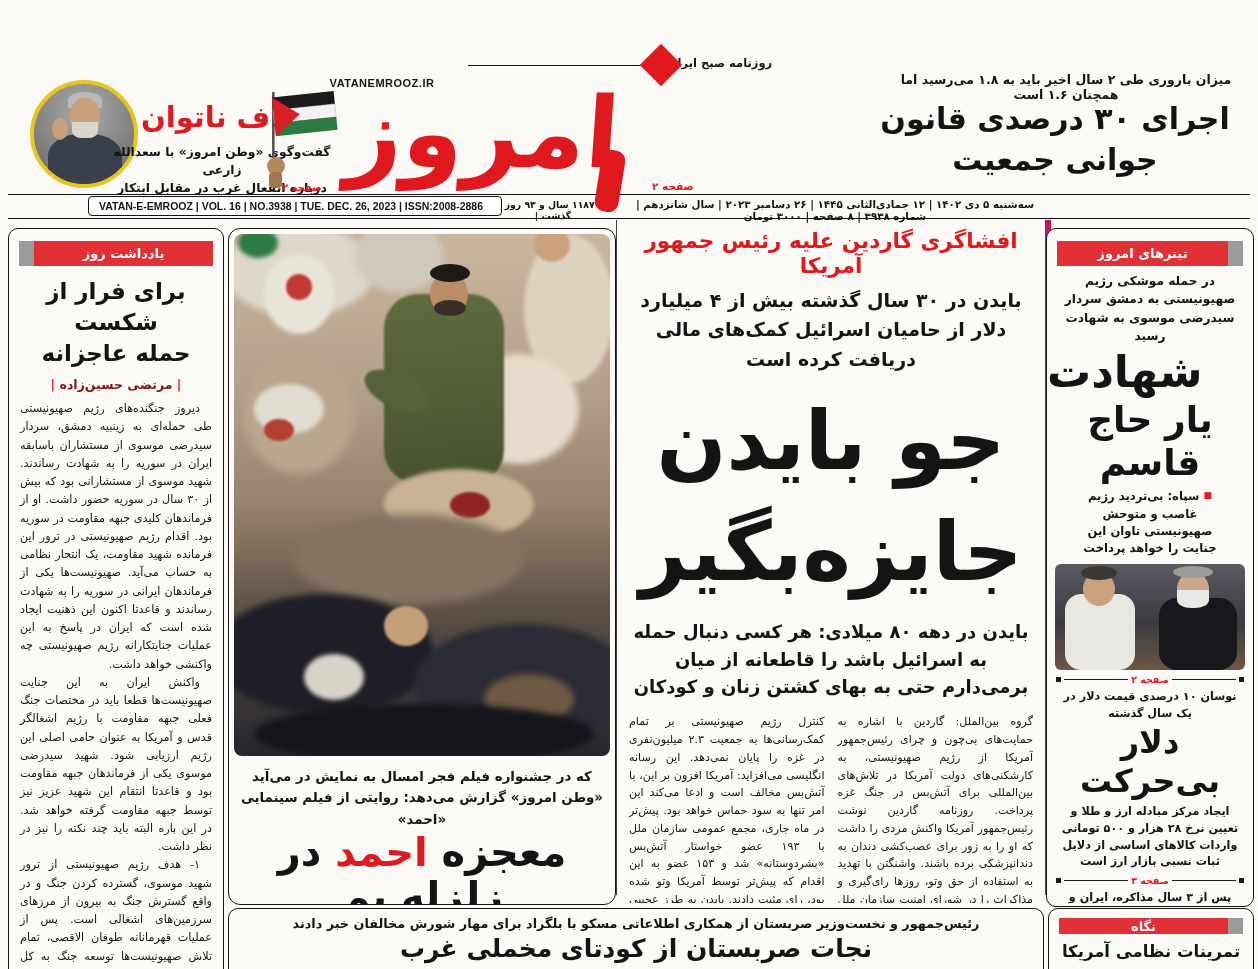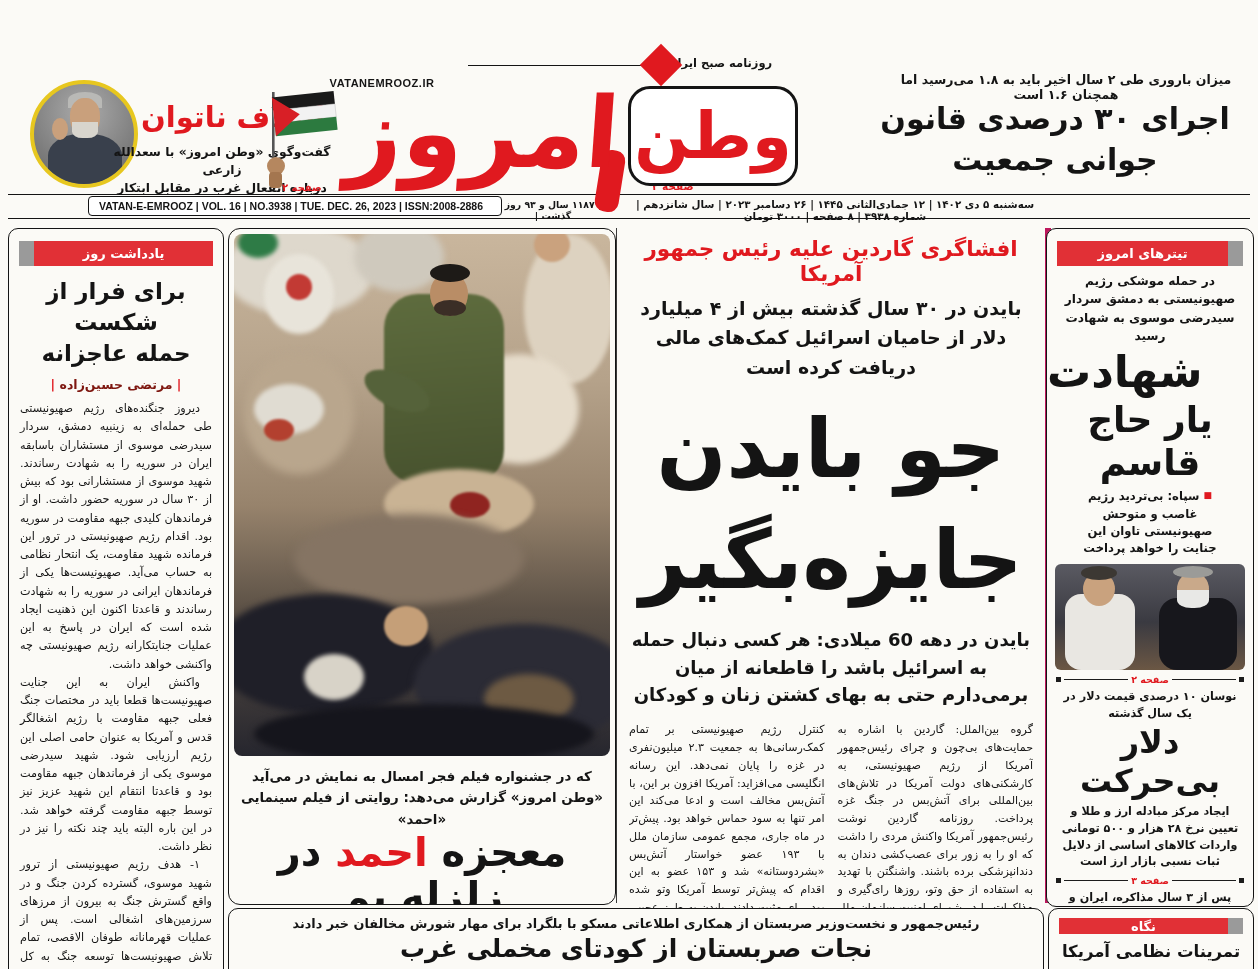--- a/index.html
+++ b/index.html
@@ -49,21 +49,21 @@
   .latin-box{left:88px;top:196px;width:402px;height:18px;border:1.5px solid #141414;border-radius:4px;
              background:#fff;font-family:"Liberation Sans",sans-serif;font-size:10.5px;font-weight:700;
              line-height:18px;padding-left:10px;z-index:2;}
   .counter{left:494px;top:199px;width:118px;font-size:9.3px;font-weight:700;}
   .fa-dateline{left:628px;top:198px;width:414px;font-size:10.3px;font-weight:700;}
 
   
   .box{border:1.5px solid #141414;overflow:hidden;background:#fbfaf6;}
   .left-col{left:8px;top:228px;width:214px;height:762px;border-radius:10px;}
   .center-box{left:228px;top:228px;width:386px;height:675px;border-radius:12px;}
-  .main-story{left:616px;top:228px;width:404px;height:675px;border-left:1px solid #3a3a3a;
+  .main-story{left:616px;top:220px;width:404px;height:675px;border-left:1px solid #3a3a3a;
               border-right:6px solid #be185d;padding:0 12px;text-align:center;}
   .right-col{left:1046px;top:228px;width:206px;height:677px;border-radius:10px;}
   .bottom-strip{left:228px;top:908px;width:814px;height:78px;border-radius:10px;text-align:center;}
   .look-box{left:1048px;top:908px;width:204px;height:78px;border-radius:10px;}
 
   
   .label-row{display:flex;height:25px;margin:12px 10px 0;}
   .label-sq{width:15px;background:#9a9a9a;}
   .label-bar{flex:1;background:#e13036;color:#fff;font-weight:800;font-size:13px;
              display:flex;align-items:center;justify-content:center;}
@@ -116,23 +116,20 @@
 <body>
 
 <div class="page">
 
   <div class="abs tagline-rule"></div>
   <div class="abs tagline rtl ctr">روزنامه صبح ایران</div>
   <div class="abs site-url ctr">VATANEMROOZ.IR</div>
   <div class="abs logo-tail"></div>
   <div class="abs logo-amrooz rtl">امروز</div>
   <div class="abs logo-diamond"></div>
-  <div class="abs logo-box">
-    <span>وطن</span>
-  </div>
   <div class="abs flag-wrap">
     <svg width="78" height="104" viewBox="0 0 78 104">
       <rect x="6" y="8" width="2.6" height="72" fill="#555"></rect>
       <g transform="rotate(-6 40 32)">
         <rect x="8" y="10" width="62" height="13" fill="#1a1a1a"></rect>
         <rect x="8" y="23" width="62" height="13" fill="#f2f2f2" stroke="#bbb" stroke-width="0.5"></rect>
         <rect x="8" y="36" width="62" height="13" fill="#2c7a3f"></rect>
         <polygon points="8,10 34,29.5 8,49" fill="#d81f26"></polygon>
       </g>
       <circle cx="10" cy="82" r="9" fill="#b5875f"></circle>
@@ -226,21 +223,21 @@
       <span>در زلزله بم</span>
     </div>
 
   </div>
 
   <div class="abs main-story">
     <div class="ms-kicker rtl">افشاگری گاردین علیه رئیس جمهور آمریکا</div>
     <div class="ms-deck rtl">بایدن در ۳۰ سال گذشته بیش از ۴ میلیارد دلار از حامیان اسرائیل کمک‌های مالی دریافت کرده است</div>
     <div class="ms-h ms-h1 rtl">جو بایدن</div>
     <div class="ms-h rtl">جایزه‌بگیر</div>
-    <div class="ms-subdeck rtl">بایدن در دهه 60 میلادی: هر کسی دنبال حمله به اسرائیل باشد را قاطعانه از میان برمی‌دارم حتی به بهای کشتن زنان و کودکان</div>
+    <div class="ms-subdeck rtl">بایدن در دهه ۸۰ میلادی: هر کسی دنبال حمله به اسرائیل باشد را قاطعانه از میان برمی‌دارم حتی به بهای کشتن زنان و کودکان</div>
     <div class="ms-body">
       <div class="ms-col">گروه بین‌الملل: گاردین با اشاره به حمایت‌های بی‌چون و چرای رئیس‌جمهور آمریکا از رژیم صهیونیستی، به کارشکنی‌های دولت آمریکا در تلاش‌های بین‌المللی برای آتش‌بس در جنگ غزه پرداخت. روزنامه گاردین نوشت رئیس‌جمهور آمریکا واکنش مردی را داشت که او را به زور برای عصب‌کشی دندان به دندانپزشکی برده باشند. واشنگتن با تهدید به استفاده از حق وتو، روزها رای‌گیری و مذاکرات را در شورای امنیت سازمان ملل به تاخیر انداخت، همچنین با پیش‌نویس قطعنامه‌ای مخالفت کرد که خواستار «توقف فوری و پایدار خصومت‌ها» بود و اطمینان یافت این قطعنامه</div>
       <div class="ms-col">
         <span>کنترل رژیم صهیونیستی بر تمام کمک‌رسانی‌ها به جمعیت ۲.۳ میلیون‌نفری در غزه را پایان نمی‌دهد. این رسانه انگلیسی می‌افزاید: آمریکا افزون بر این، با آتش‌بس مخالف است و ادعا می‌کند این امر تنها به سود حماس خواهد بود. پیش‌تر در ماه جاری، مجمع عمومی سازمان ملل با ۱۹۳ عضو خواستار آتش‌بس «بشردوستانه» شد و ۱۵۳ عضو به این اقدام که پیش‌تر توسط آمریکا وتو شده بود، رای مثبت دادند. بایدن به طرز عجیبی نسبت به گرفتاری‌های غیرنظامیان افغانستان در پی خروج ناشیانه نظامیان آمریکا از افغانستان بی‌اعتنا به نظر می‌رسید.</span>
         
       </div>
     </div>
   </div>
 
   <div class="abs box right-col">

